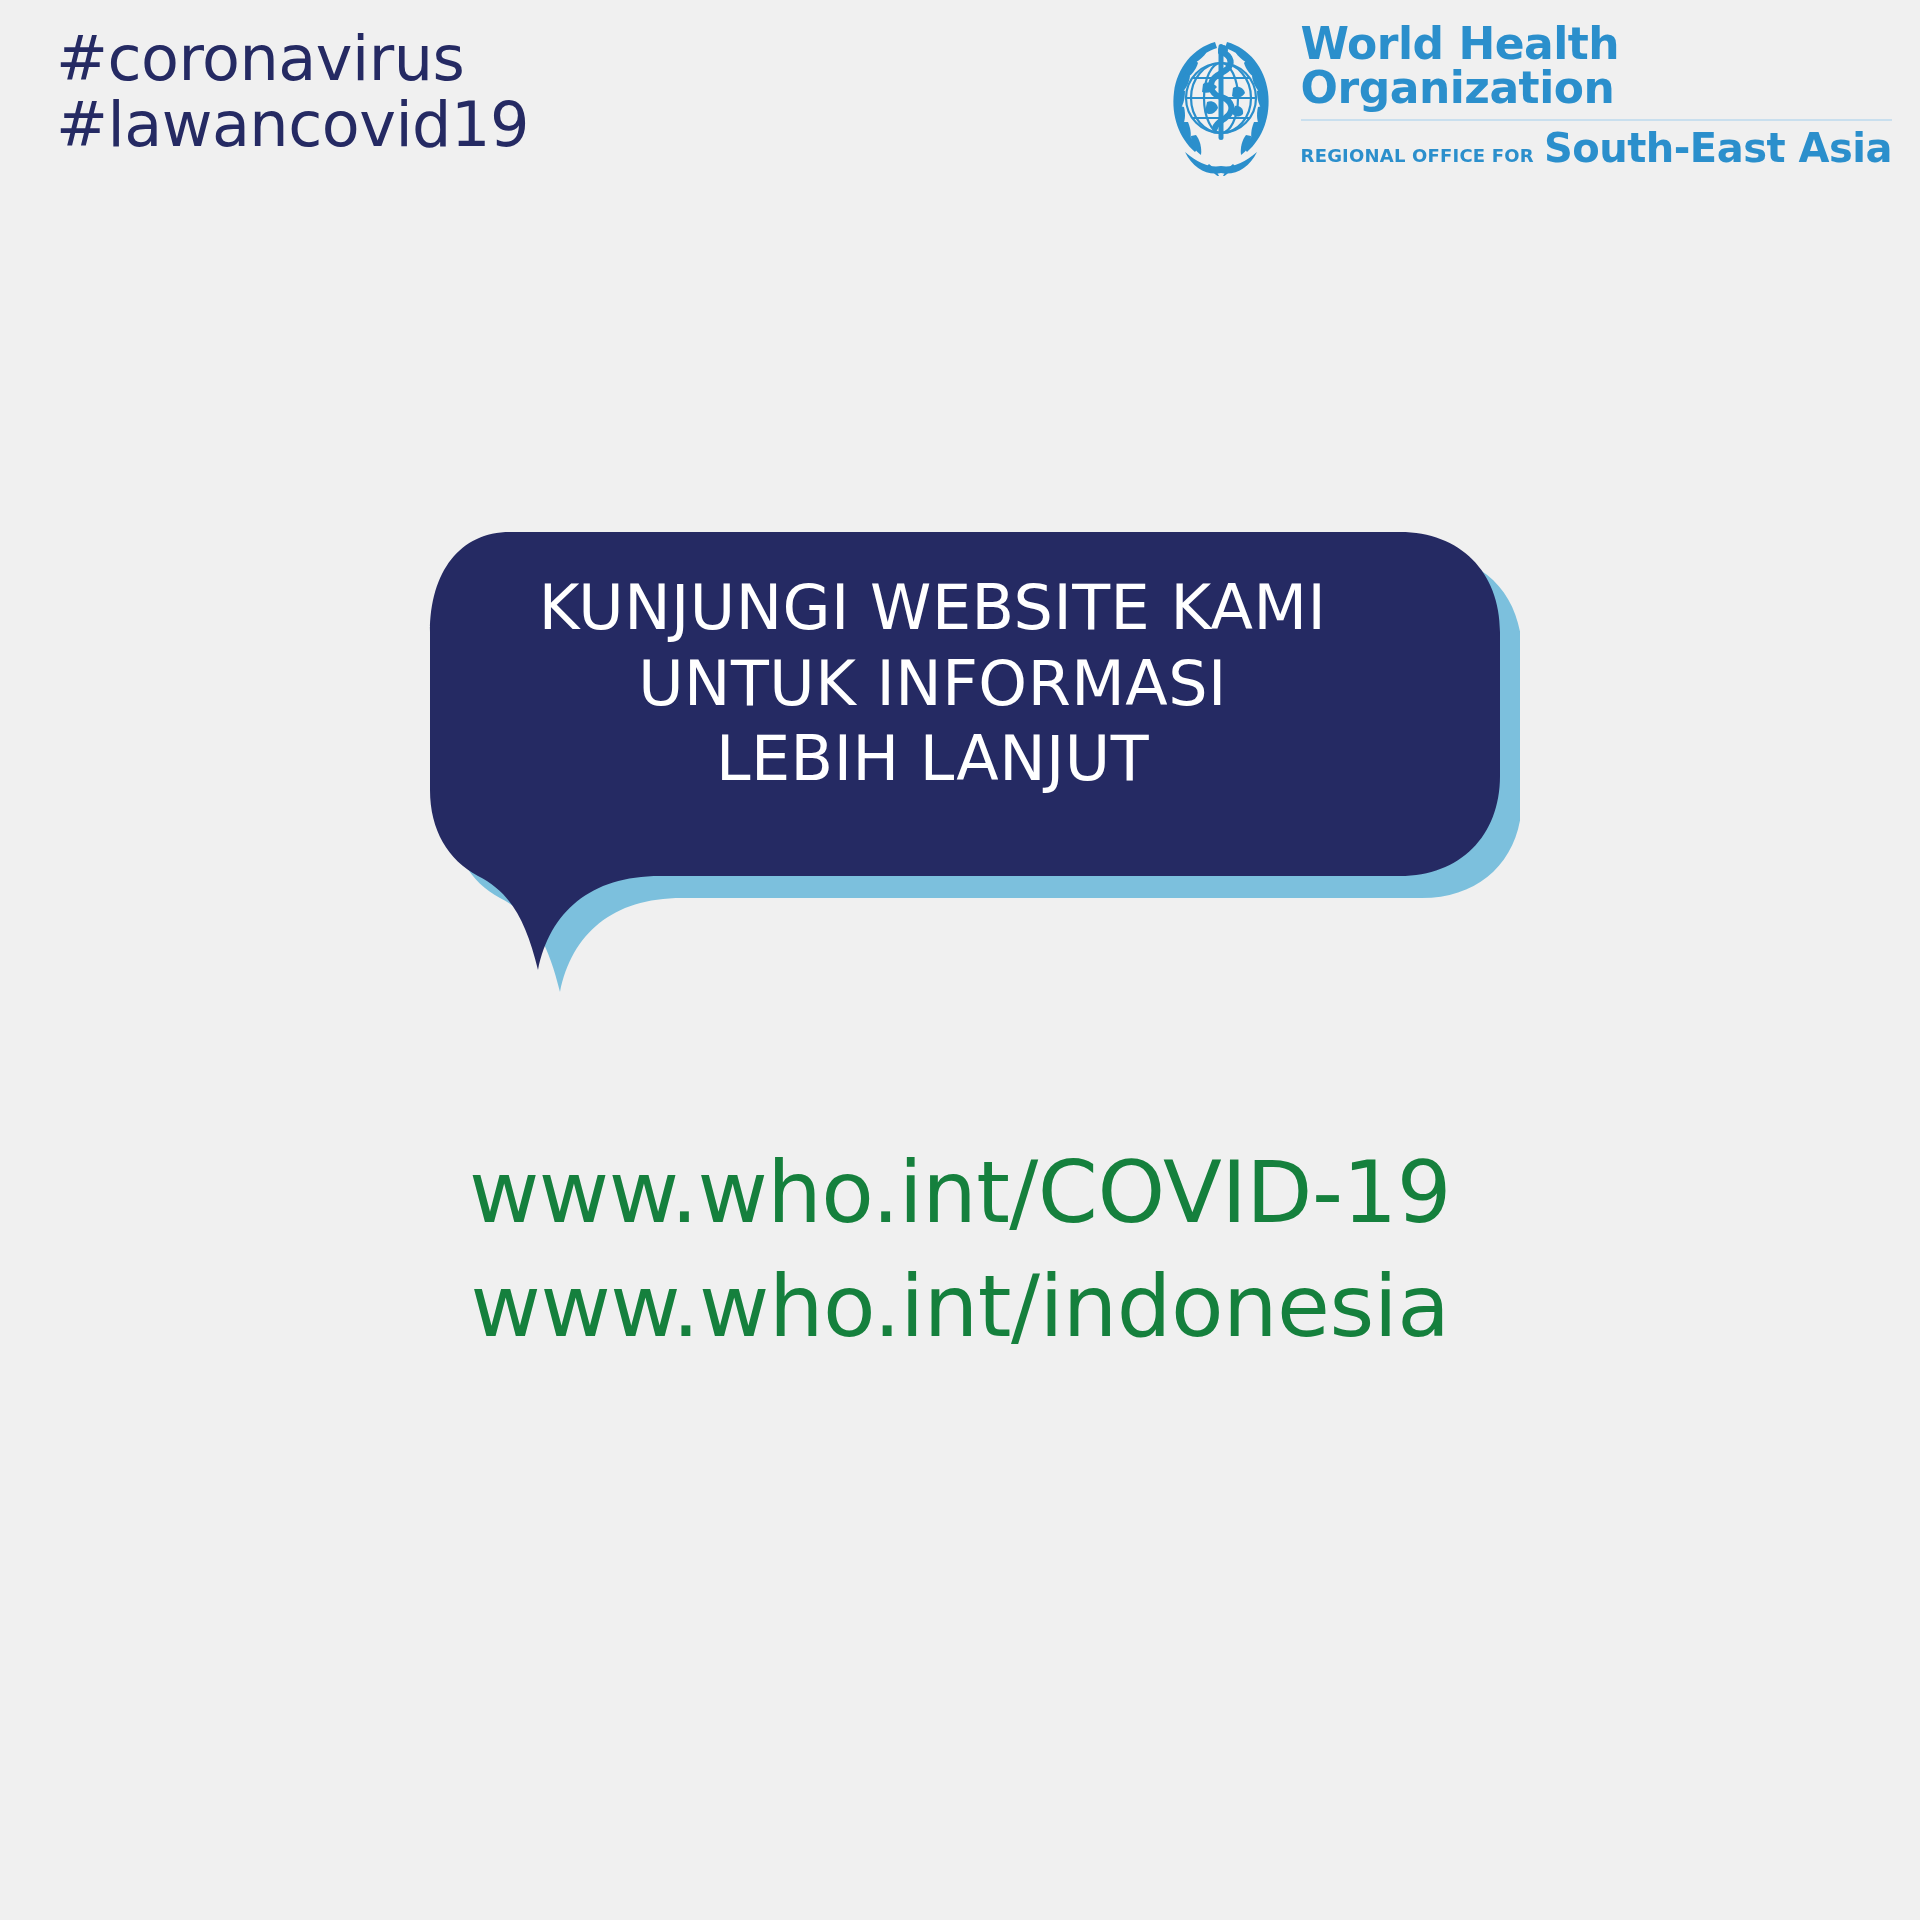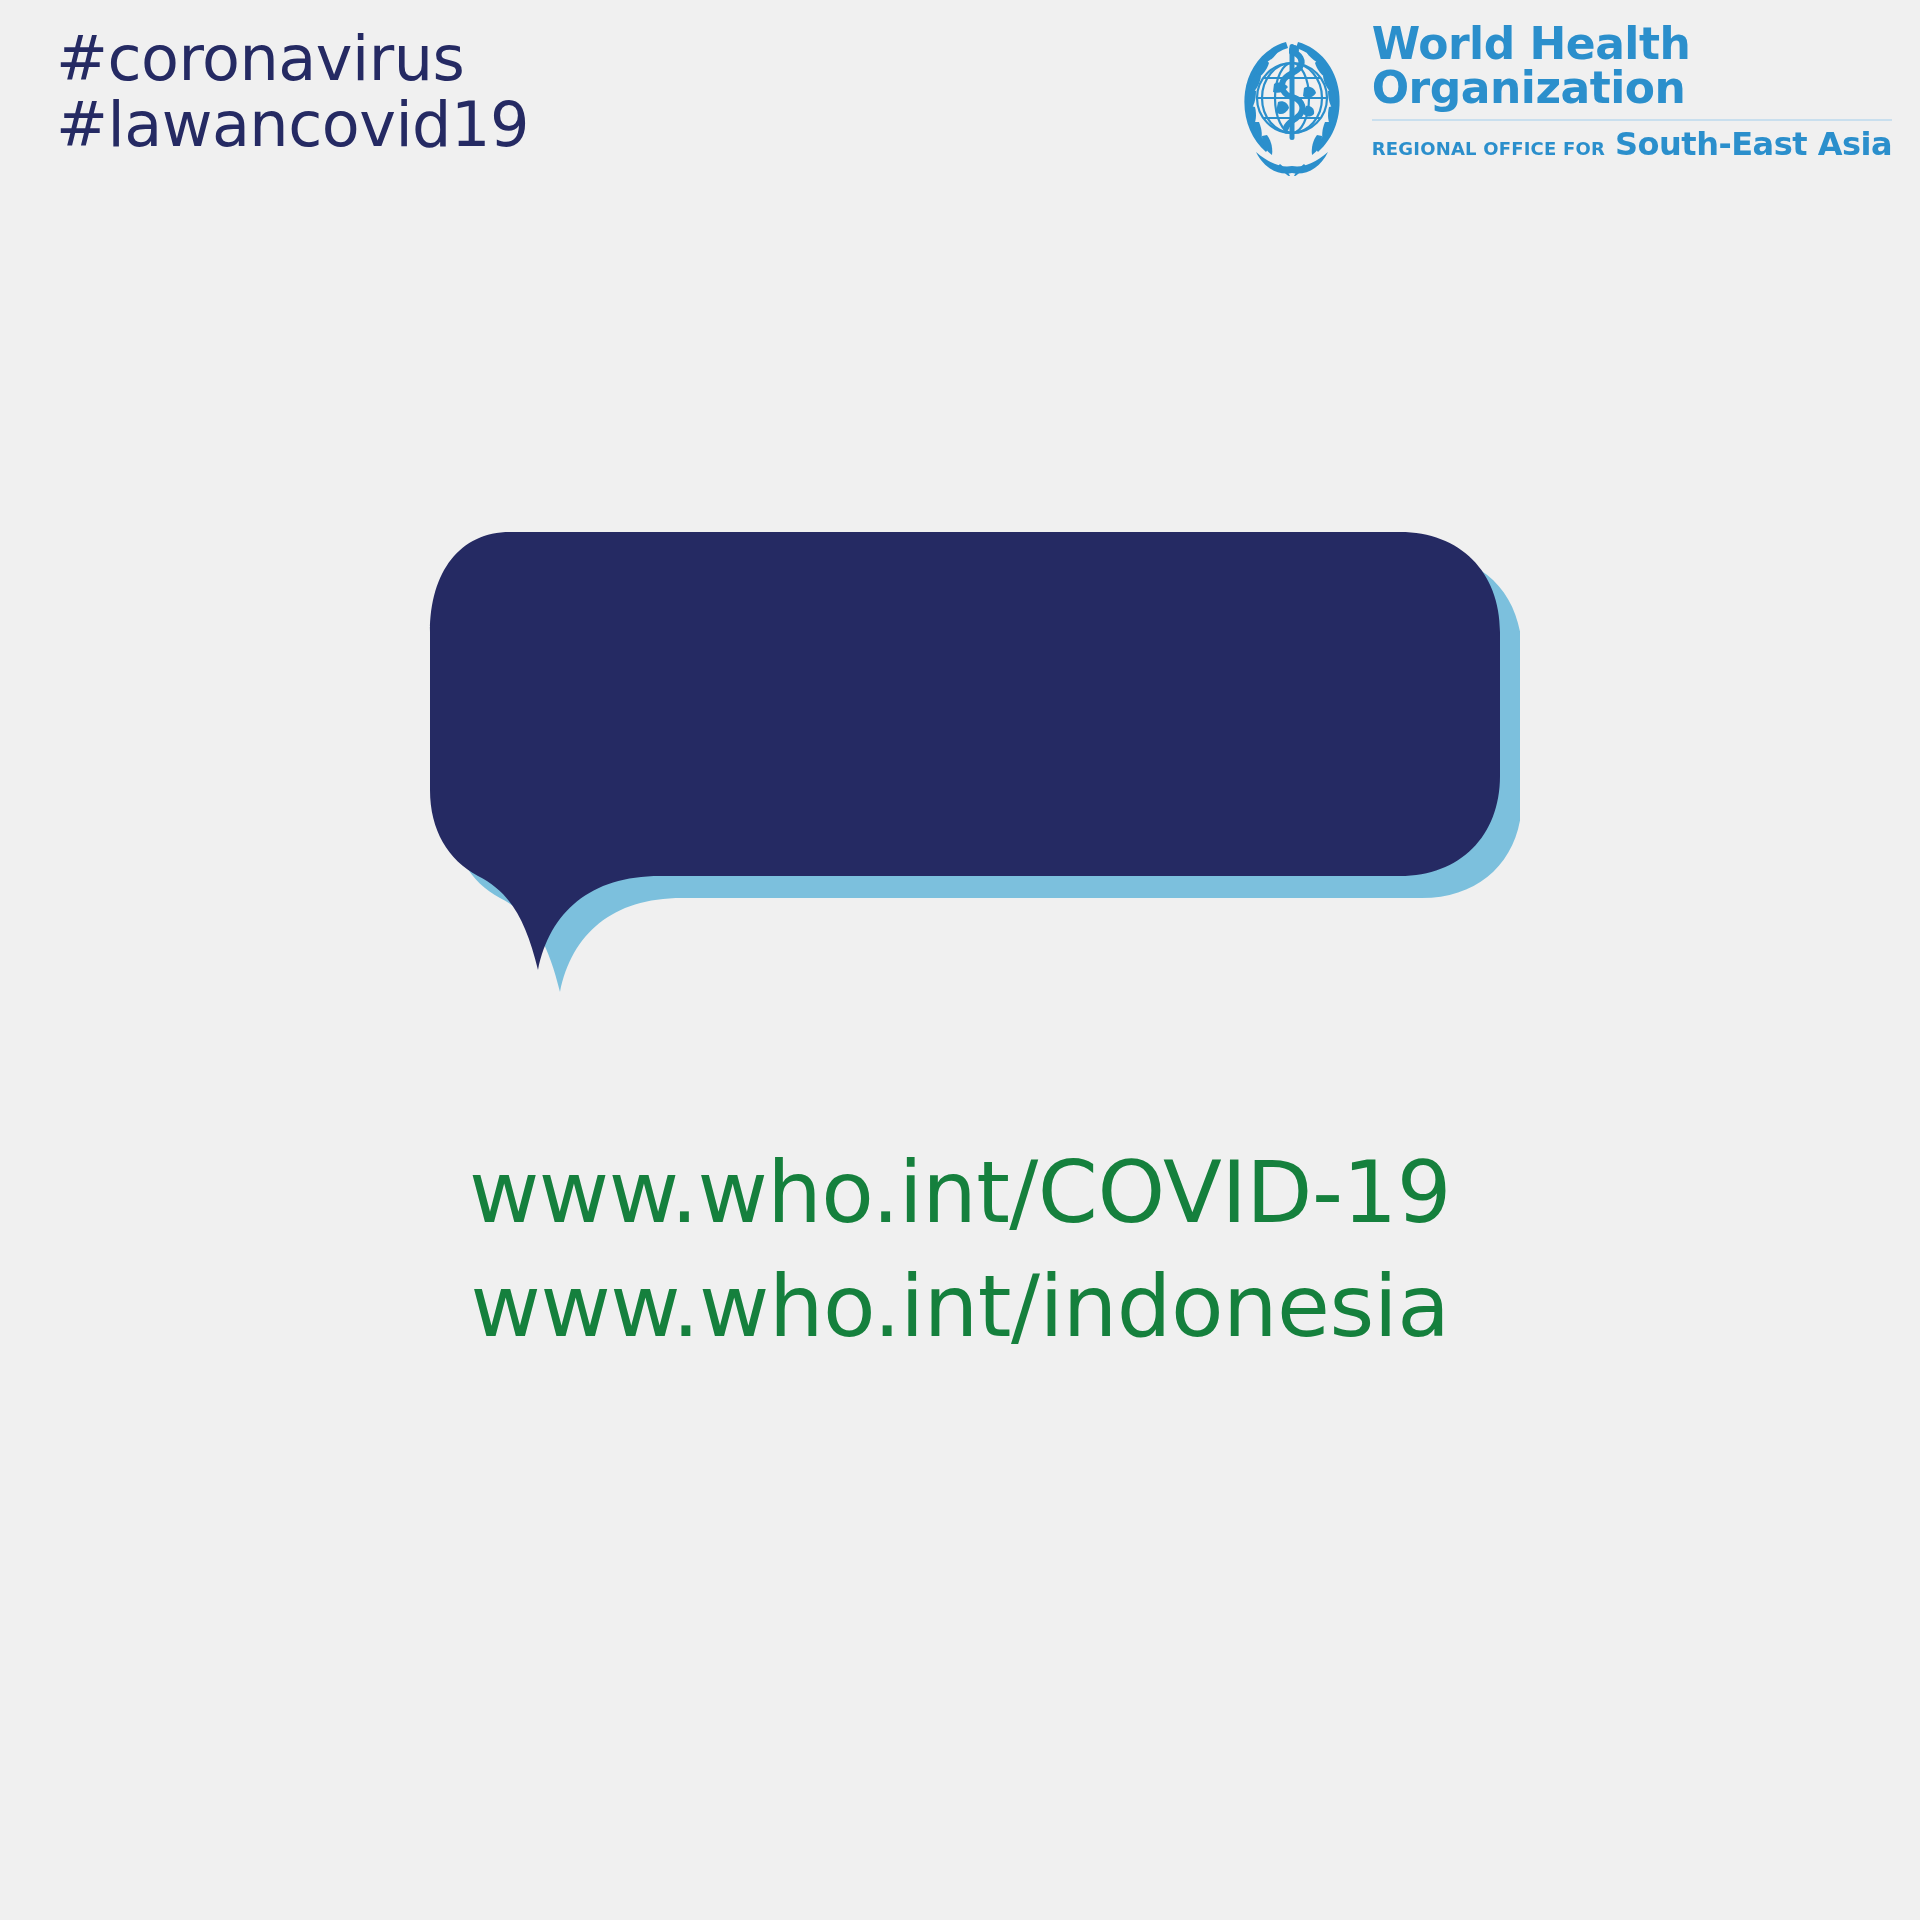--- a/index.html
+++ b/index.html
@@ -89,21 +89,21 @@
     font-weight: bold;
     font-size: 18px;
     letter-spacing: 0.2px;
     white-space: nowrap;
     flex: 0 0 auto;
   }
   .who-region {
     color: #2b8fcc;
     font-family: "DejaVu Sans", sans-serif;
     font-weight: bold;
-    font-size: 32px;
+    font-size: 40px;
     line-height: 1.0;
     letter-spacing: -0.5px;
     white-space: nowrap;
   }
 
   
   .bubble-wrap {
     position: absolute;
     left: 400px;
     top: 500px;
@@ -241,20 +241,25 @@
                C1060 32 1100 72 1100 132
                L1100 276
                C1100 336 1060 376 1000 376
                L260 376
                C190 376 150 412 138 470
                C126 420 110 392 78 376
                C48 360 30 330 30 290
                L30 132
                C30 72 60 32 110 32 Z" fill="#252a63"></path>
     </svg>
+    <div class="bubble-text">
+      <span class="bline">KUNJUNGI WEBSITE KAMI</span>
+      <span class="bline">UNTUK INFORMASI</span>
+      <span class="bline">LEBIH LANJUT</span>
+    </div>
   </div>
 
   <div class="urls">
     <span class="url-line">www.who.int/COVID-19</span>
     <span class="url-line">www.who.int/indonesia</span>
   </div>
 
 </div>
 
 </body></html>

